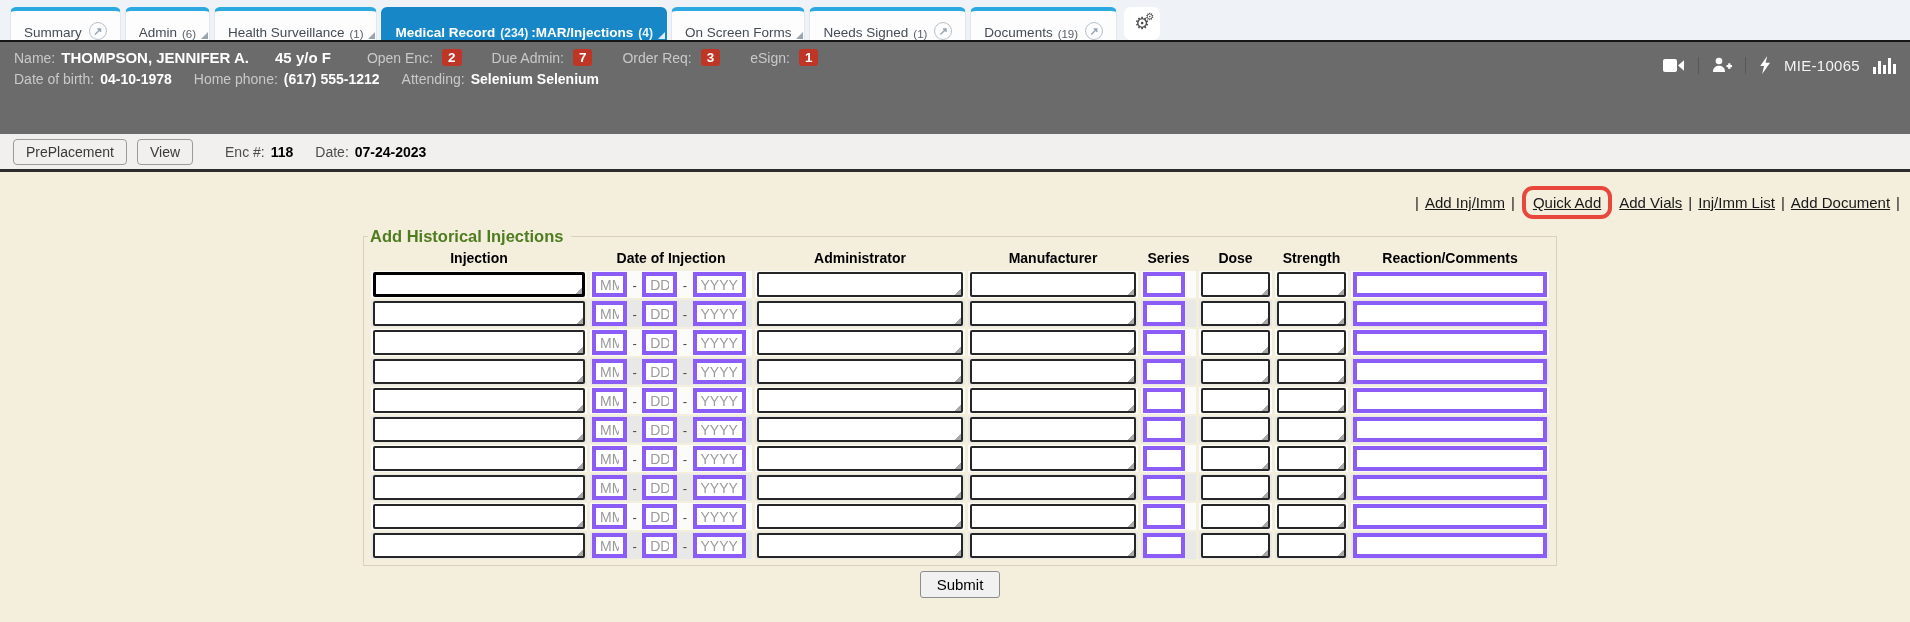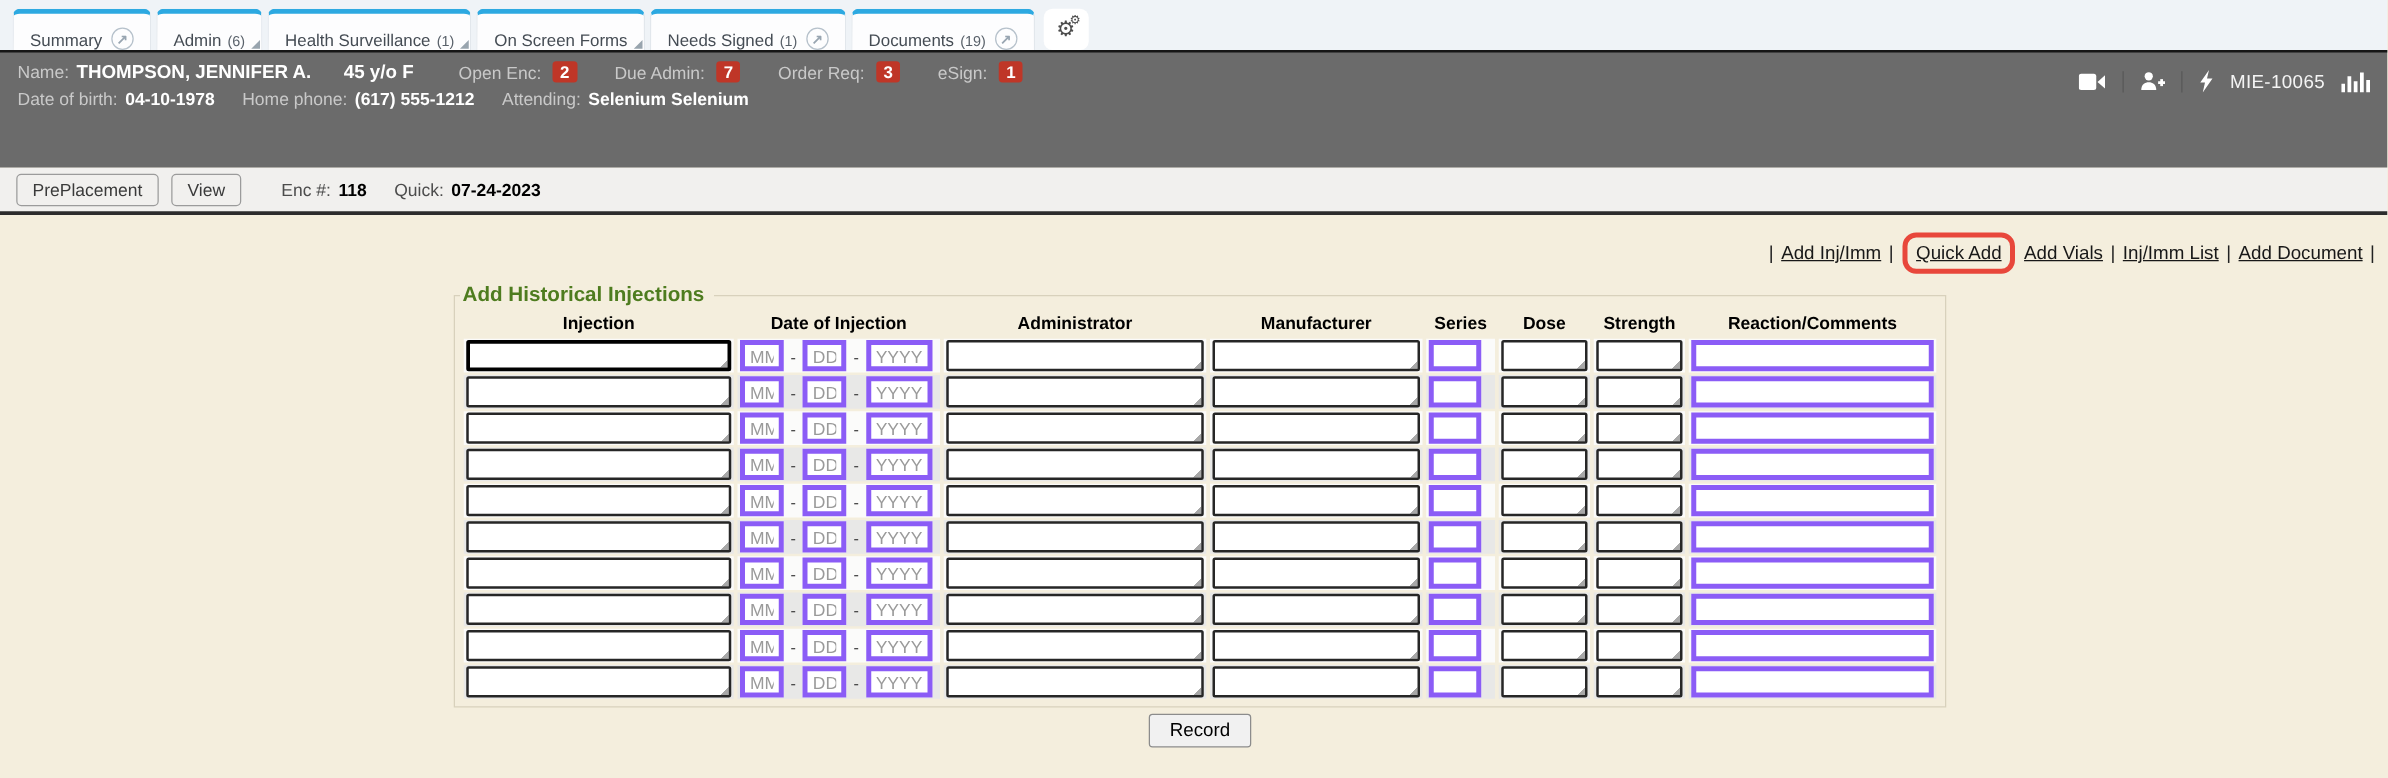--- a/index.html
+++ b/index.html
@@ -25,21 +25,21 @@
     font-size:11px; color:#98a5b1; font-weight:bold; }
   .gear-btn { height:33px; width:36px; background:#fff; border-radius:7px; margin-left:3px;
     display:flex; align-items:center; justify-content:center; cursor:pointer;
     color:#4d4d4d; position:relative; }
   .gear-big { font-size:17px; line-height:1; }
   .gear-small { font-size:10px; line-height:1; position:absolute; right:6px; top:5px; }
 
   
   .patient-strip { position:relative; height:94px; background:#6b6b6b;
     border-top:2px solid #161616; color:#cbcbcb; font-size:14px; }
-  .p-row1 { display:flex; padding:7px 0 3px 14px; }
+  .p-row1 { display:flex; align-items:center; padding:7px 0 3px 14px; }
   .p-row2 { display:flex; align-items:center; padding:2px 0 2px 14px; }
   .p-row3 { display:flex; align-items:center; padding:3px 0 0 14px; }
   .p-label { color:#c9c9c9; }
   .p-value { color:#ffffff; font-weight:bold; margin-left:6px; }
   .name-value { font-size:15px; margin-right:26px; }
   .age { font-size:15px; margin-right:36px; }
   .counter { display:flex; align-items:center; margin-right:30px; }
   .badge { background:#bf3627; color:#fff; font-weight:bold; font-size:13.5px;
     border-radius:3px; padding:1px 6px; margin-left:9px; cursor:pointer; }
   .p-group { margin-right:22px; display:flex; align-items:flex-end; }
@@ -105,20 +105,26 @@
     <span class="ext-icon">↗</span>
   </div>
   <div class="tab has-fold">
     <span class="tab-label">Admin</span>
     <span class="tab-count">(6)</span>
   </div>
   <div class="tab has-fold">
     <span class="tab-label">Health Surveillance</span>
     <span class="tab-count">(1)</span>
   </div>
+  <div class="tab active has-fold">
+    <span class="tab-label">Medical Record</span>
+    <span class="tab-count">(234)</span>
+    <span class="tab-label" style="margin-left:-4px">:MAR/Injections</span>
+    <span class="tab-count">(4)</span>
+  </div>
   <div class="tab has-fold">
     <span class="tab-label">On Screen Forms</span>
   </div>
   <div class="tab">
     <span class="tab-label">Needs Signed</span>
     <span class="tab-count">(1)</span>
     <span class="ext-icon">↗</span>
   </div>
   <div class="tab">
     <span class="tab-label">Documents</span>
@@ -192,21 +198,21 @@
         <rect x="20" y="7" width="3" height="10"></rect>
       </svg>
   </div>
 </div>
 
 <div class="enc-bar">
   <button class="enc-btn">PrePlacement</button>
   <button class="enc-btn">View</button>
   <span class="enc-label">Enc #:</span>
   <span class="enc-value">118</span>
-  <span class="enc-label">Quick:</span>
+  <span class="enc-label">Date:</span>
   <span class="enc-value">07-24-2023</span>
 </div>
 
 <div class="content">
 
   <div class="actions">
     <span class="pipe">|</span>
     <a>Add Inj/Imm</a>
     <span class="pipe">|</span>
     <span class="quick-add-box">
@@ -413,15 +419,15 @@
     <td><input type="text" class="input-thin series-input" style=""></td>
     <td><input type="text" class="input-thick grip" style=""></td>
     <td><input type="text" class="input-thick grip" style=""></td>
     <td><input type="text" class="input-thin reaction-input" style=""></td>
   </tr>
 </tbody>
     </table>
   </fieldset>
 
   <div class="submit-row">
-    <button class="submit-btn">Record</button>
+    <button class="submit-btn">Submit</button>
   </div>
 </div>
 
 </body></html>

